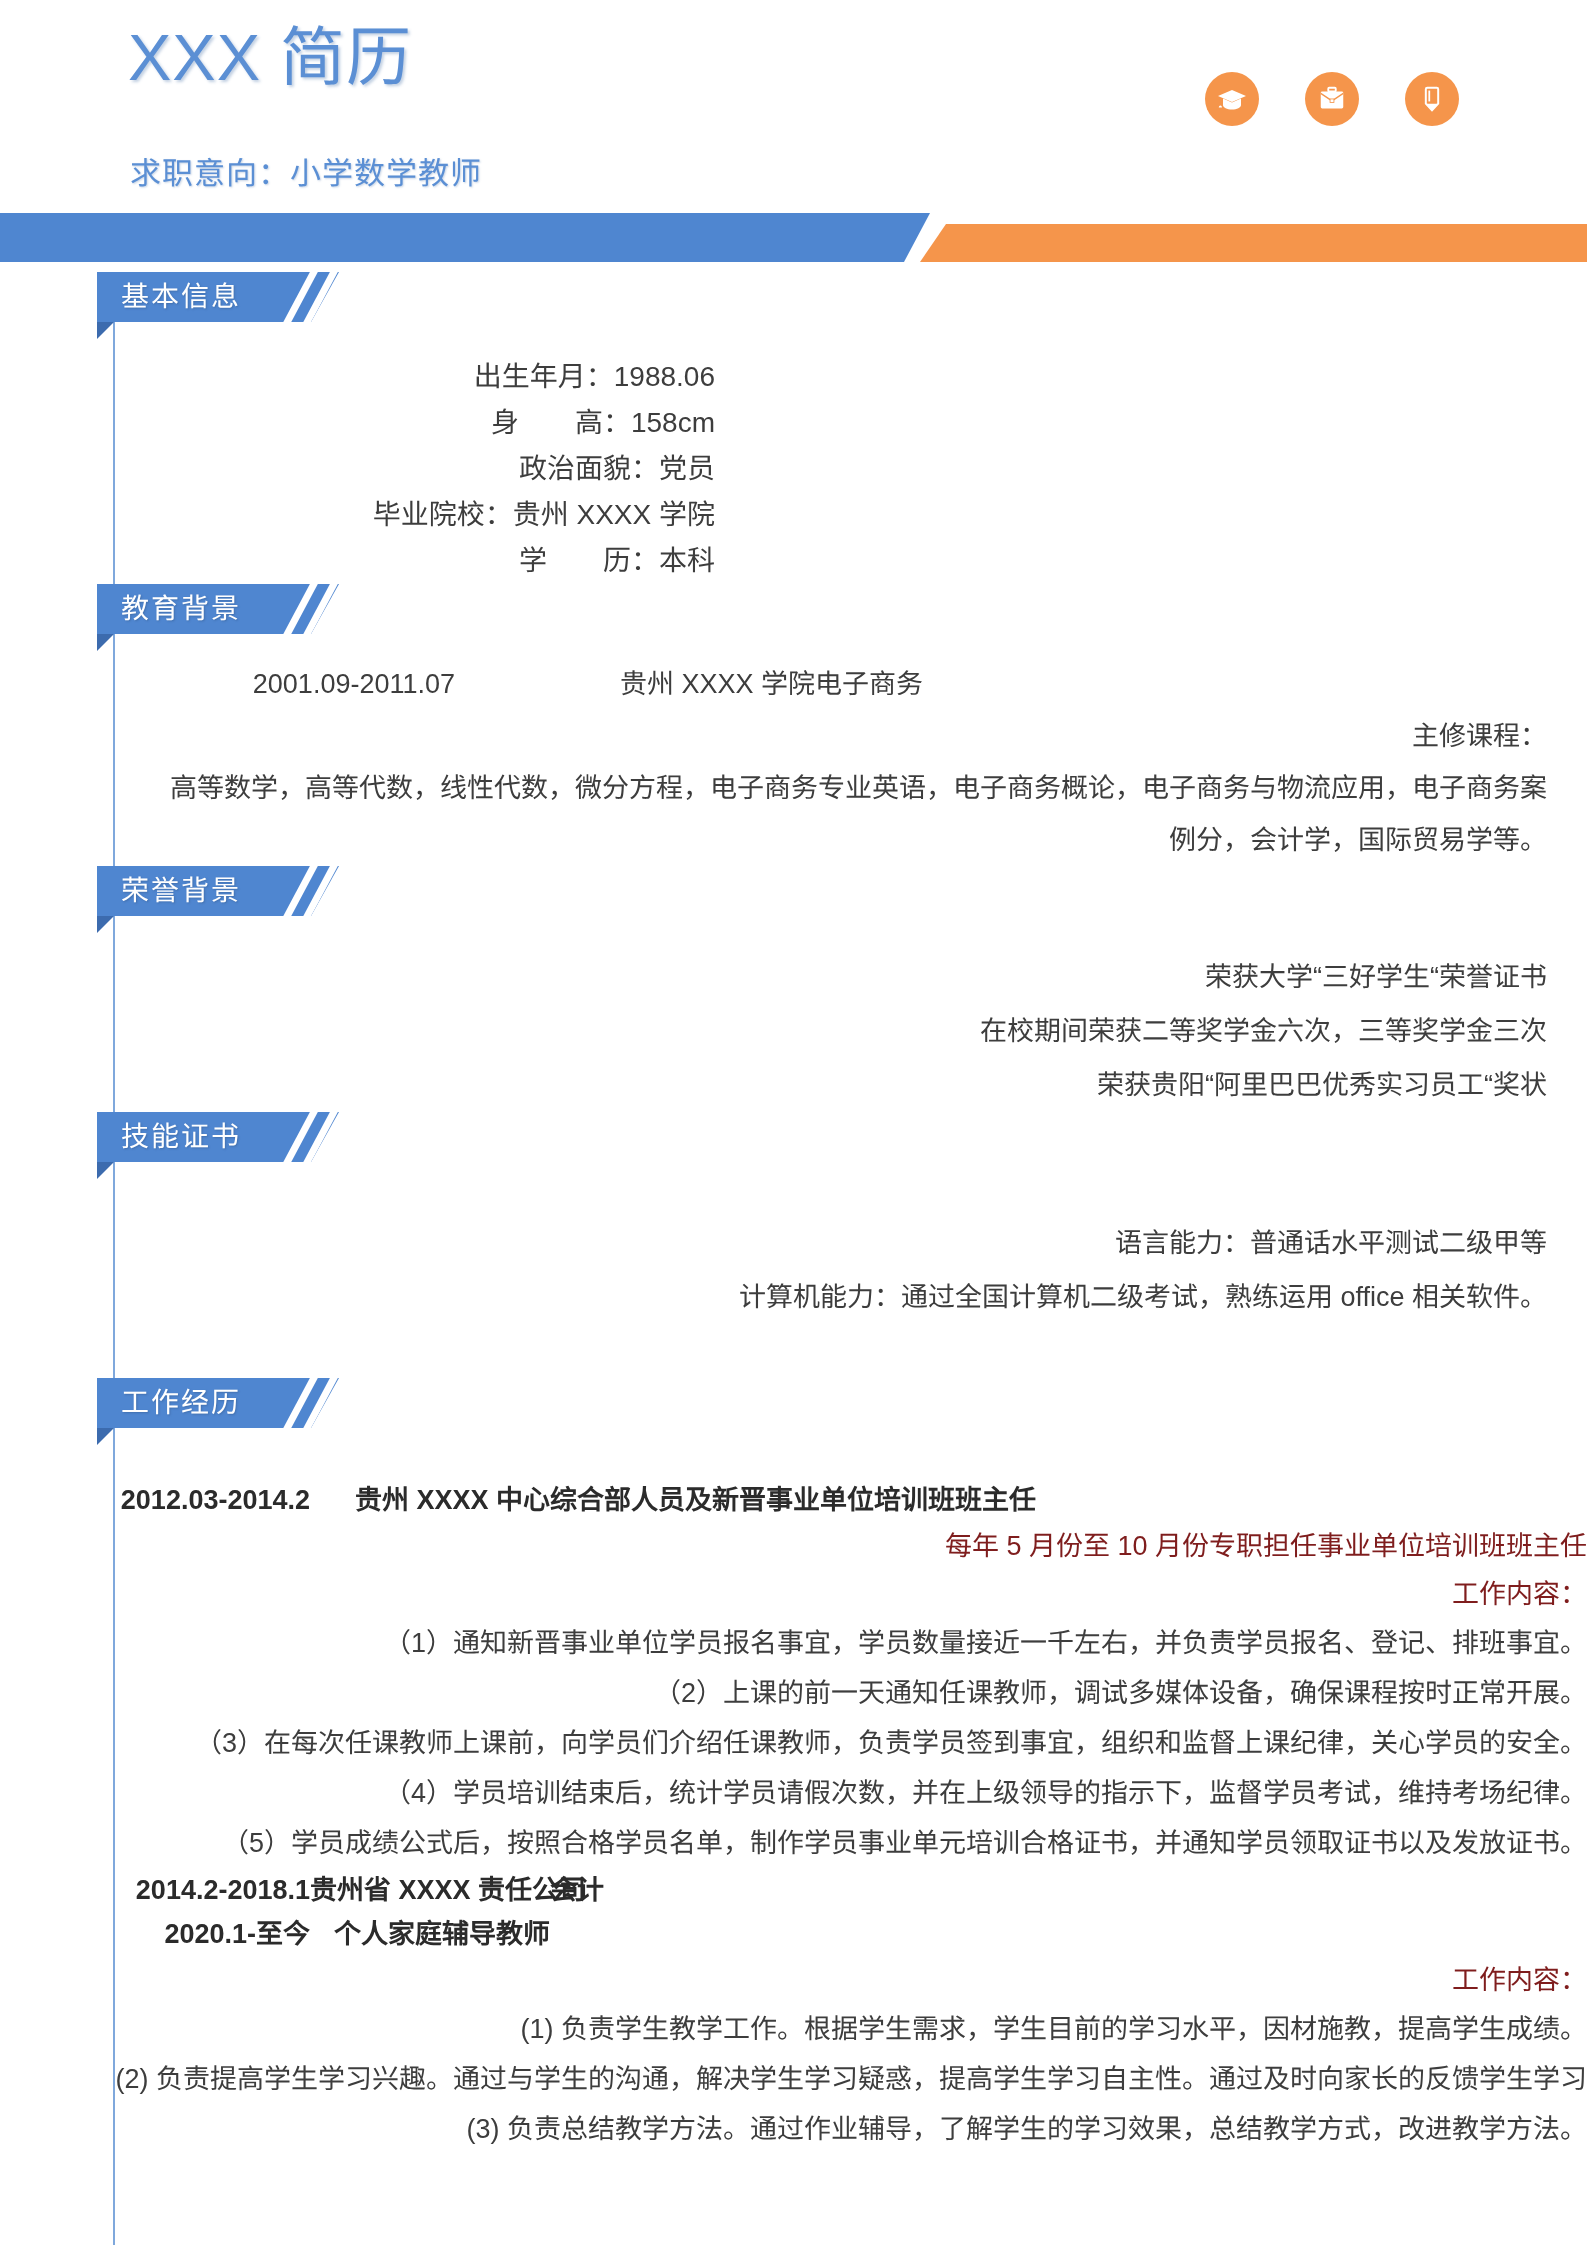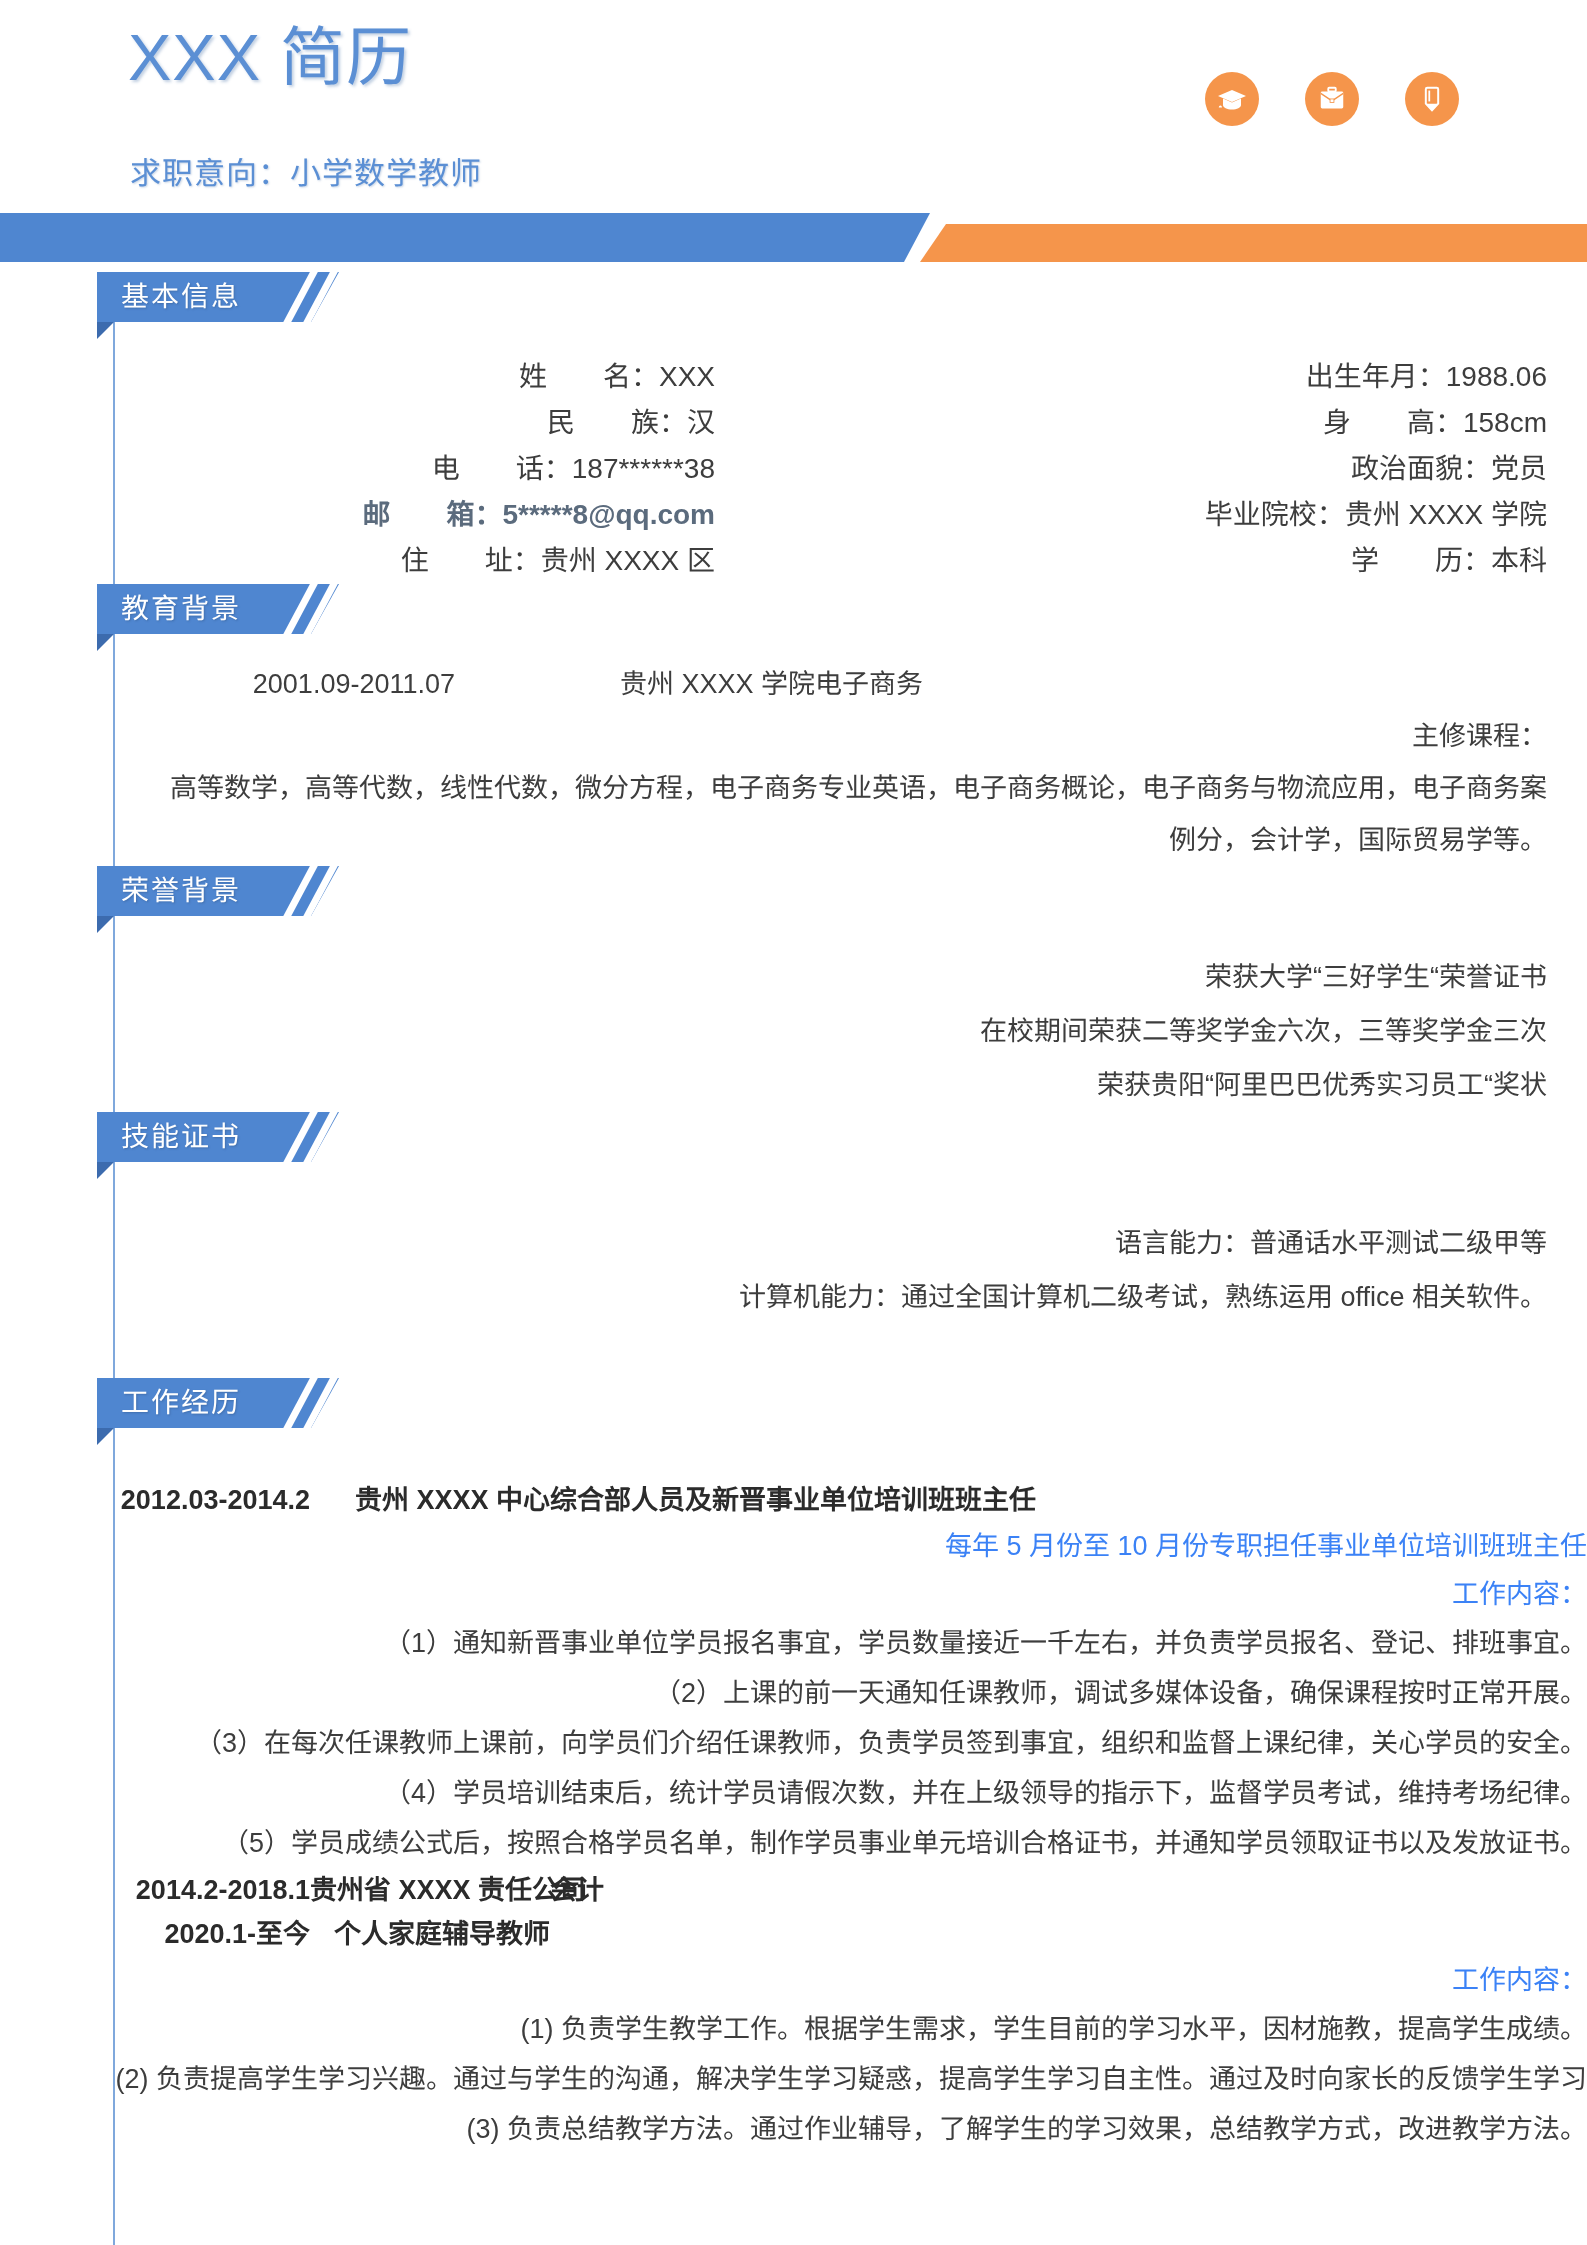--- a/index.html
+++ b/index.html
@@ -207,21 +207,21 @@
     color: #2b2b2b;
     line-height: 44px;
     white-space: nowrap;
   }
   .job-head .j1 { width: 218px; }
   .job-head .j2 { width: 240px; }
   .job-head .j3 { }
   .job-line {
     font-size: 27px;
     line-height: 48px;
-    color: #3b82f6;
+    color: #7f1d1d;
   }
   .job-sub { padding-left: 22px; }
   .bullets { }
   .bullet {
     font-size: 27px;
     line-height: 50px;
     color: #3d3d3d;
     padding-left: 22px;
     white-space: nowrap;
   }
@@ -275,27 +275,20 @@
       <div class="sec-tab">
         <div class="stripe s1"></div>
         <div class="stripe s2"></div>
       </div>
       <div class="sec-tab-label">基本信息</div>
       <div class="sec-fold"></div>
       <div class="sec-rule"></div>
     </div>
     <div class="sec-body">
       <div class="info-grid">
-        <div class="info-col-left">
-          <div class="info-row"><span class="lbl">姓　　名：</span><span>XXX</span></div>
-          <div class="info-row"><span class="lbl">民　　族：</span><span>汉</span></div>
-          <div class="info-row"><span class="lbl">电　　话：</span><span>187******38</span></div>
-          <div class="info-row accent"><span class="lbl">邮　　箱：</span><span>5*****8@qq.com</span></div>
-          <div class="info-row"><span class="lbl">住　　址：</span><span>贵州 XXXX 区</span></div>
-        </div>
         <div class="info-col-right">
           <div class="info-row"><span class="lbl">出生年月：</span><span>1988.06</span></div>
           <div class="info-row"><span class="lbl">身　　高：</span><span>158cm</span></div>
           <div class="info-row"><span class="lbl">政治面貌：</span><span>党员</span></div>
           <div class="info-row"><span class="lbl">毕业院校：</span><span>贵州 XXXX 学院</span></div>
           <div class="info-row"><span class="lbl">学　　历：</span><span>本科</span></div>
         </div>
       </div>
     </div>
   </div>

